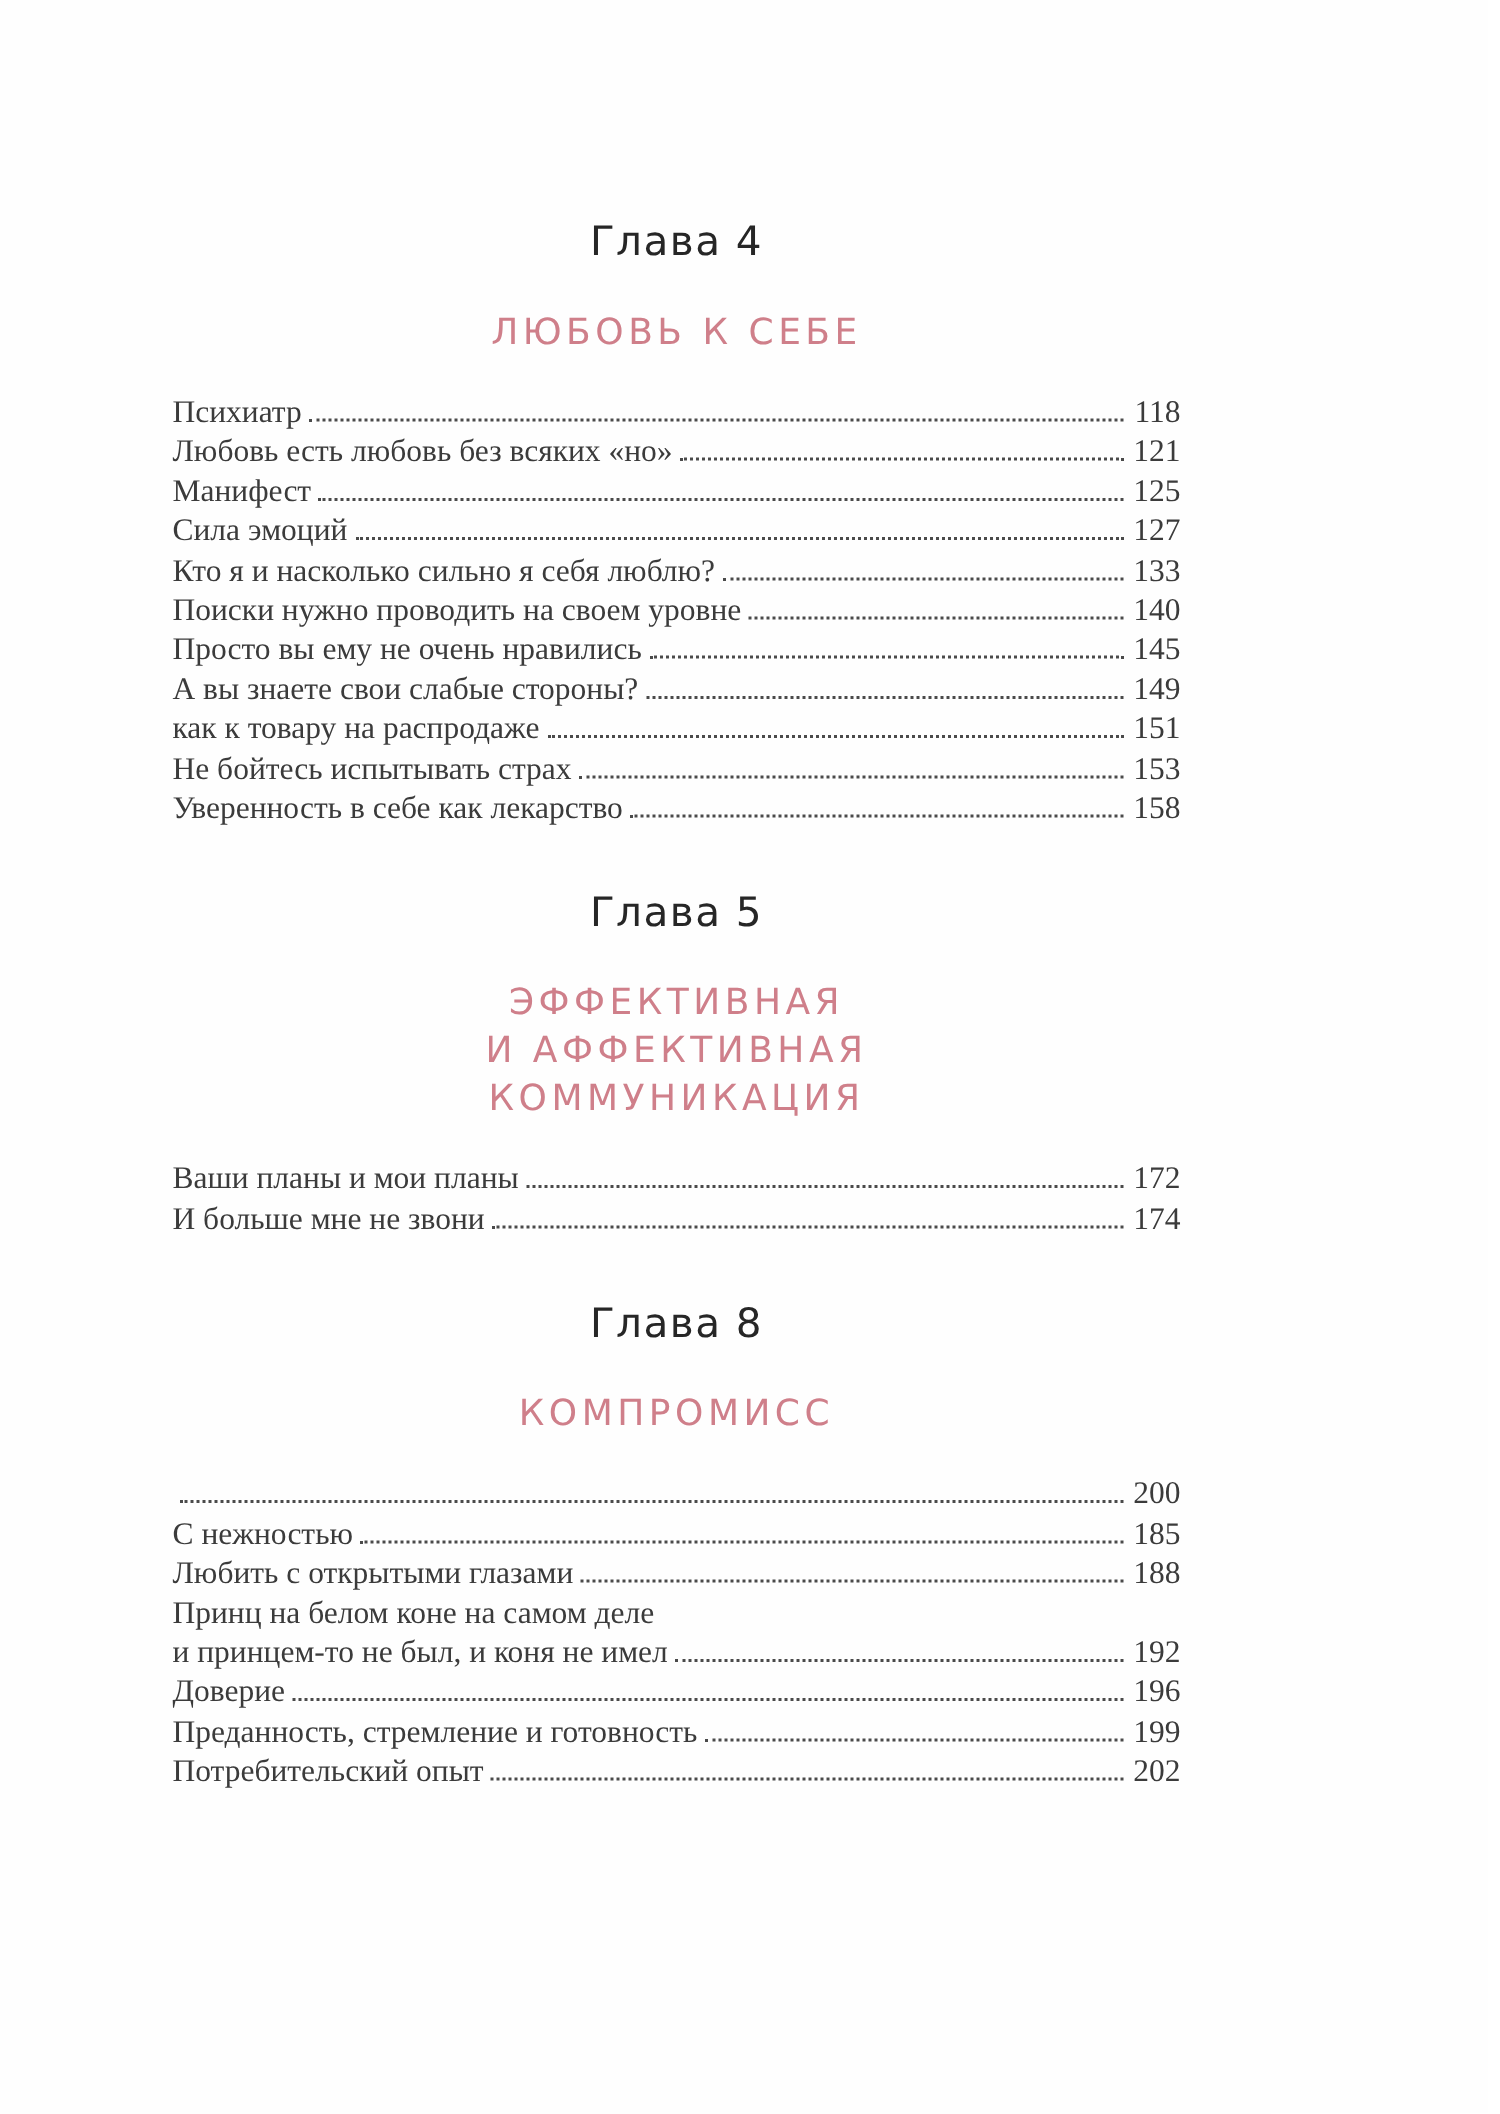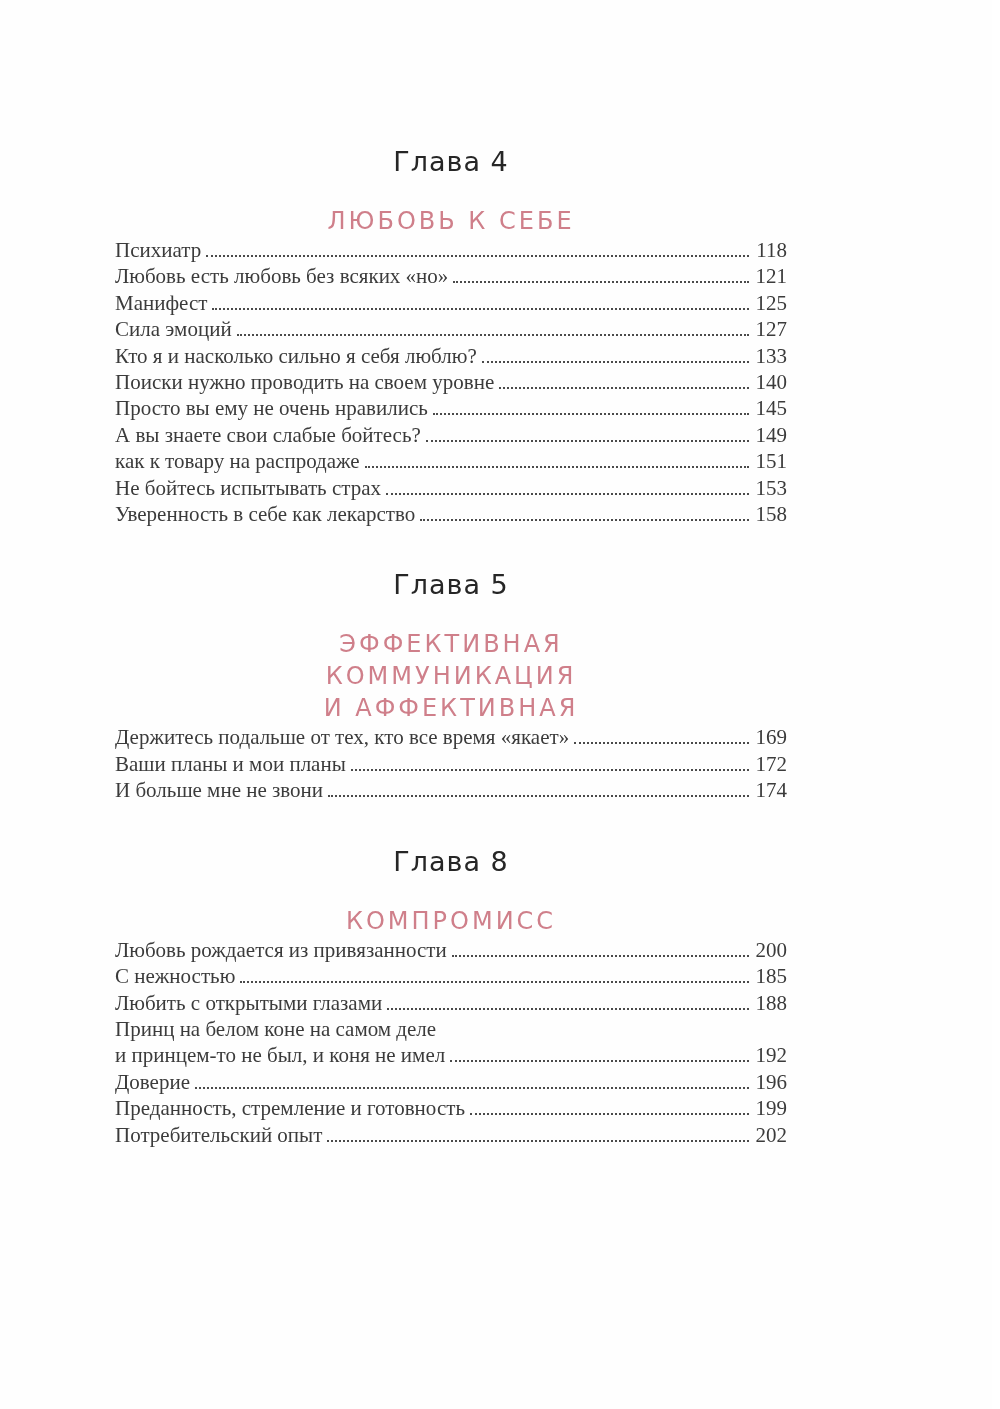--- a/index.html
+++ b/index.html
@@ -36,21 +36,21 @@
   .chapter-title {
     margin-top: 28px;
     text-align: center;
     font-family: "DejaVu Sans", sans-serif;
     font-size: 24px;
     letter-spacing: 3px;
     line-height: 32px;
     color: #cf7f8a;
     font-weight: 500;
   }
-  .entries { }
+  .entries { margin-top: 24px; }
   .toc-row {
     display: flex;
     align-items: baseline;
     font-size: 21px;
     line-height: 26.4px;
     white-space: nowrap;
   }
   .toc-line-plain {
     font-size: 21px;
     line-height: 26.4px;
@@ -112,21 +112,21 @@
     <span class="toc-page">140</span>
   </div>
 
   <div class="toc-row">
     <span class="toc-text">Просто вы ему не очень нравились</span>
     <span class="leader"></span>
     <span class="toc-page">145</span>
   </div>
 
   <div class="toc-row">
-    <span class="toc-text">А вы знаете свои слабые бойтесь?</span>
+    <span class="toc-text">А вы знаете свои слабые стороны?</span>
     <span class="leader"></span>
     <span class="toc-page">149</span>
   </div>
 
 
   <div class="toc-row">
     <span class="toc-text">как к товару на распродаже</span>
     <span class="leader"></span>
     <span class="toc-page">151</span>
   </div>
@@ -143,29 +143,24 @@
     <span class="toc-page">158</span>
   </div>
 
 </div>
   </div>
 
   <div class="section">
     <div class="chapter-label">Глава 5</div>
     <div class="chapter-title">
           <div>ЭФФЕКТИВНАЯ</div>
+          <div>И АФФЕКТИВНАЯ</div>
           <div>КОММУНИКАЦИЯ</div>
-          <div>И АФФЕКТИВНАЯ</div>
         </div>
     <div class="entries">
-  <div class="toc-row">
-    <span class="toc-text">Держитесь подальше от тех, кто все время «якает»</span>
-    <span class="leader"></span>
-    <span class="toc-page">169</span>
-  </div>
 
   <div class="toc-row">
     <span class="toc-text">Ваши планы и мои планы</span>
     <span class="leader"></span>
     <span class="toc-page">172</span>
   </div>
 
   <div class="toc-row">
     <span class="toc-text">И больше мне не звони</span>
     <span class="leader"></span>
@@ -174,21 +169,20 @@
 </div>
   </div>
 
   <div class="section">
     <div class="chapter-label">Глава 8</div>
     <div class="chapter-title">
           <div>КОМПРОМИСС</div>
         </div>
     <div class="entries">
   <div class="toc-row">
-    <span class="toc-text">Любовь рождается из привязанности</span>
     <span class="leader"></span>
     <span class="toc-page">200</span>
   </div>
 
   <div class="toc-row">
     <span class="toc-text">С нежностью</span>
     <span class="leader"></span>
     <span class="toc-page">185</span>
   </div>
 

